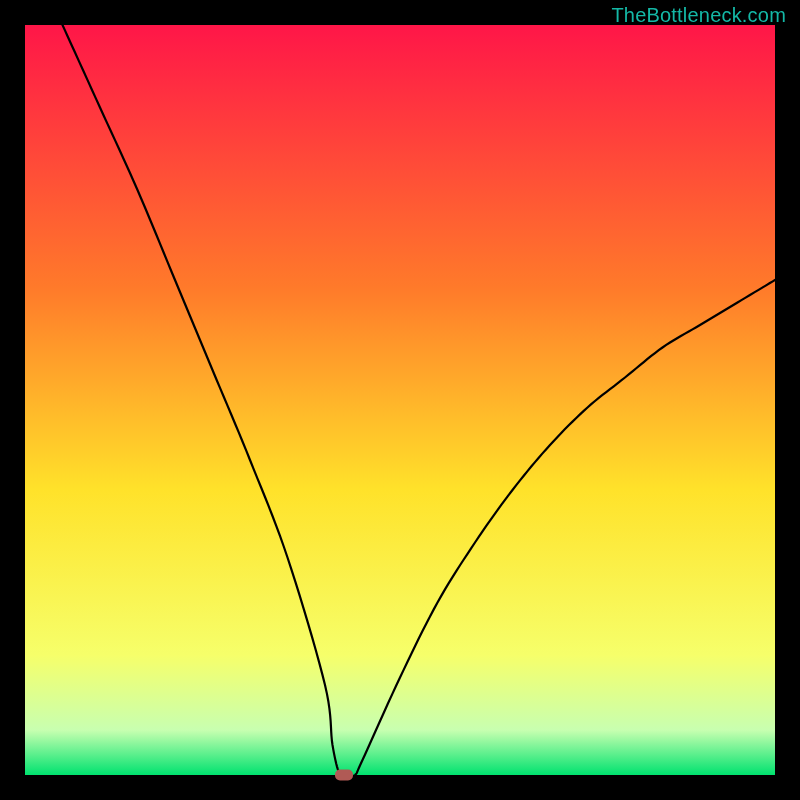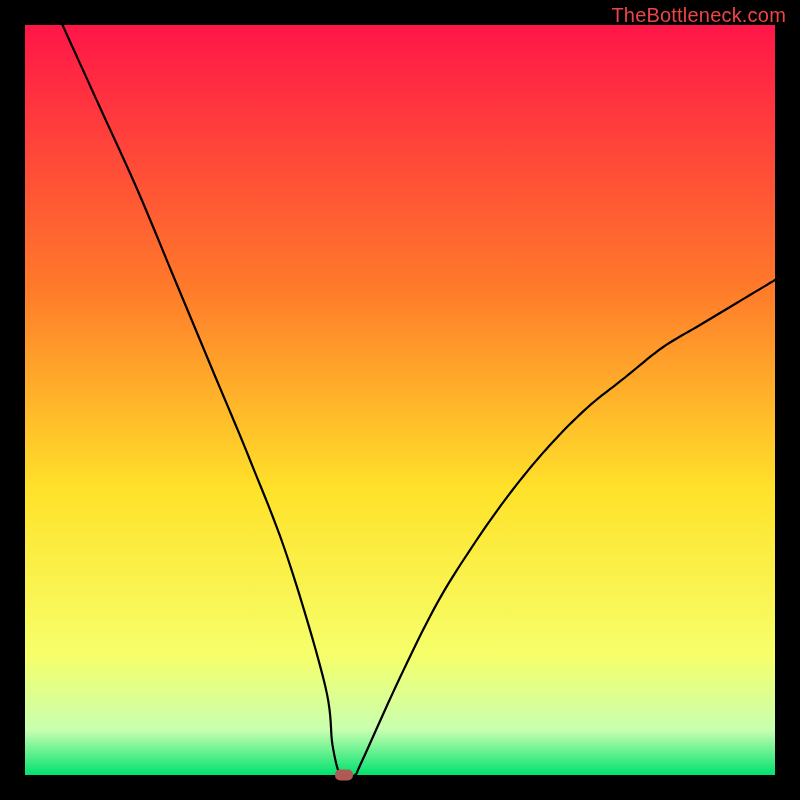--- a/index.html
+++ b/index.html
@@ -13,21 +13,21 @@
   .frame {
     width: 800px;
     height: 800px;
     background: #000;
     position: relative;
   }
   .watermark {
     position: absolute;
     top: 4px;
     right: 14px;
-    color: #ef4444;
+    color: #14b8a6;
     font-size: 20px;
     font-weight: 500;
     letter-spacing: 0.2px;
     z-index: 5;
     user-select: none;
   }
   .plot {
     position: absolute;
     left: 25px;
     top: 25px;

